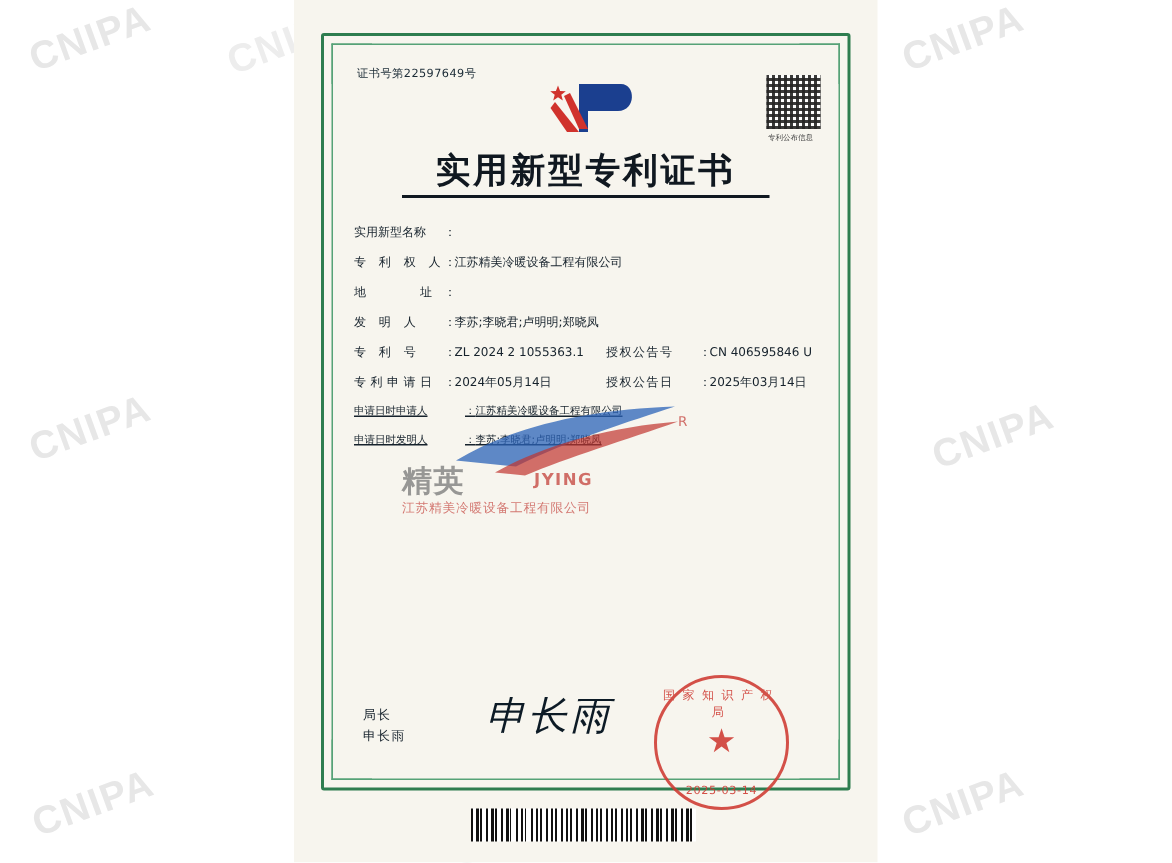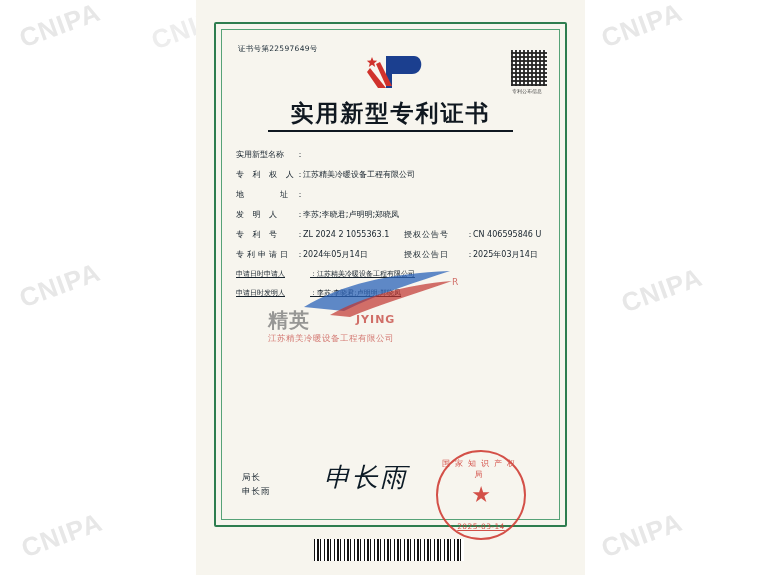--- a/index.html
+++ b/index.html
@@ -279,21 +279,20 @@
     letter-spacing: 5px;
   }
   .seal .seal-date {
     position: absolute;
     left: 0; bottom: 7px;
     width: 86px;
     text-align: center;
     font-size: 7.5px;
     color: #cf3a32;
     letter-spacing: 0.4px;
-    text-decoration: underline;
   }
 
   .page-no {
     position: absolute;
     left: 0; top: 516px;
     width: 325px;
     text-align: center;
     font-size: 7px;
     color: #1a2630;
   }

